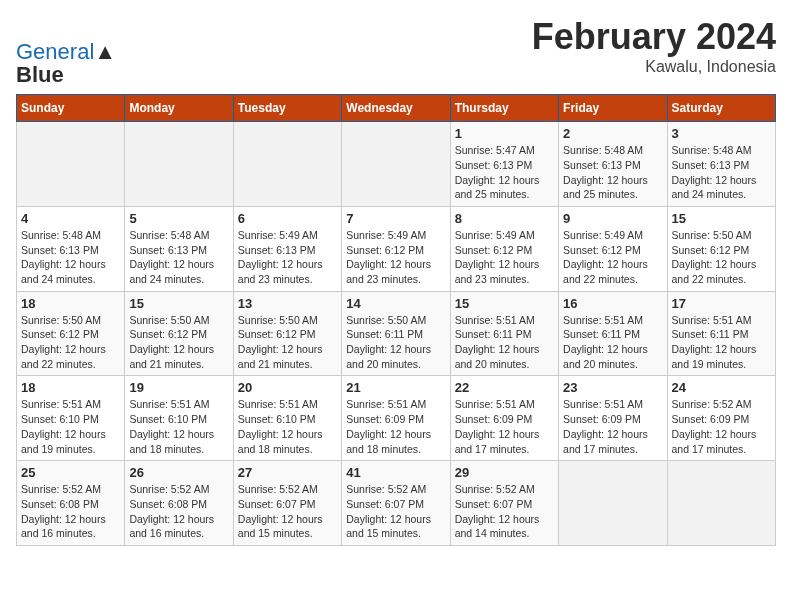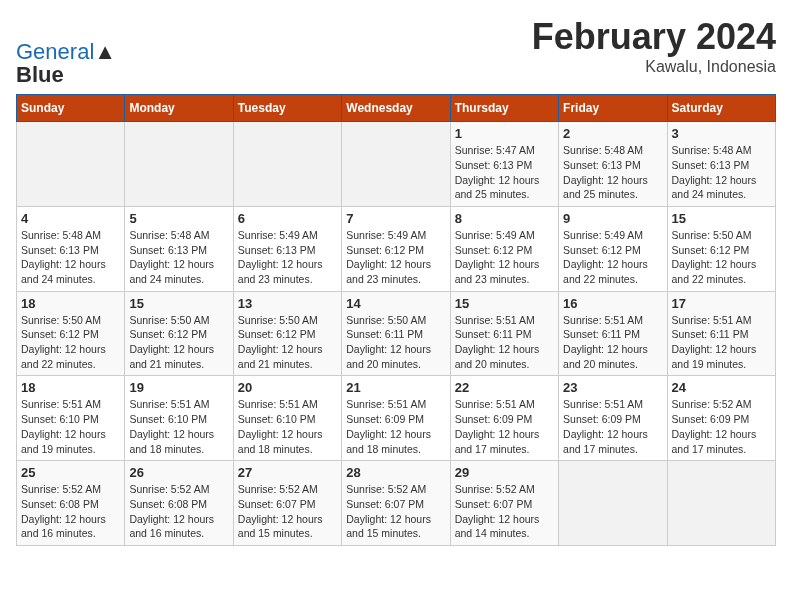--- a/index.html
+++ b/index.html
@@ -301,21 +301,21 @@
 and 16 minutes.</div>
         </td>
         <td>
           <span class="day-num">27</span>
           <div class="day-info" style="white-space: pre-line;">Sunrise: 5:52 AM
 Sunset: 6:07 PM
 Daylight: 12 hours
 and 15 minutes.</div>
         </td>
         <td>
-          <span class="day-num">28</span>
+          <span class="day-num">41</span>
           <div class="day-info" style="white-space: pre-line;">Sunrise: 5:52 AM
 Sunset: 6:07 PM
 Daylight: 12 hours
 and 15 minutes.</div>
         </td>
         <td>
           <span class="day-num">29</span>
           <div class="day-info" style="white-space: pre-line;">Sunrise: 5:52 AM
 Sunset: 6:07 PM
 Daylight: 12 hours

